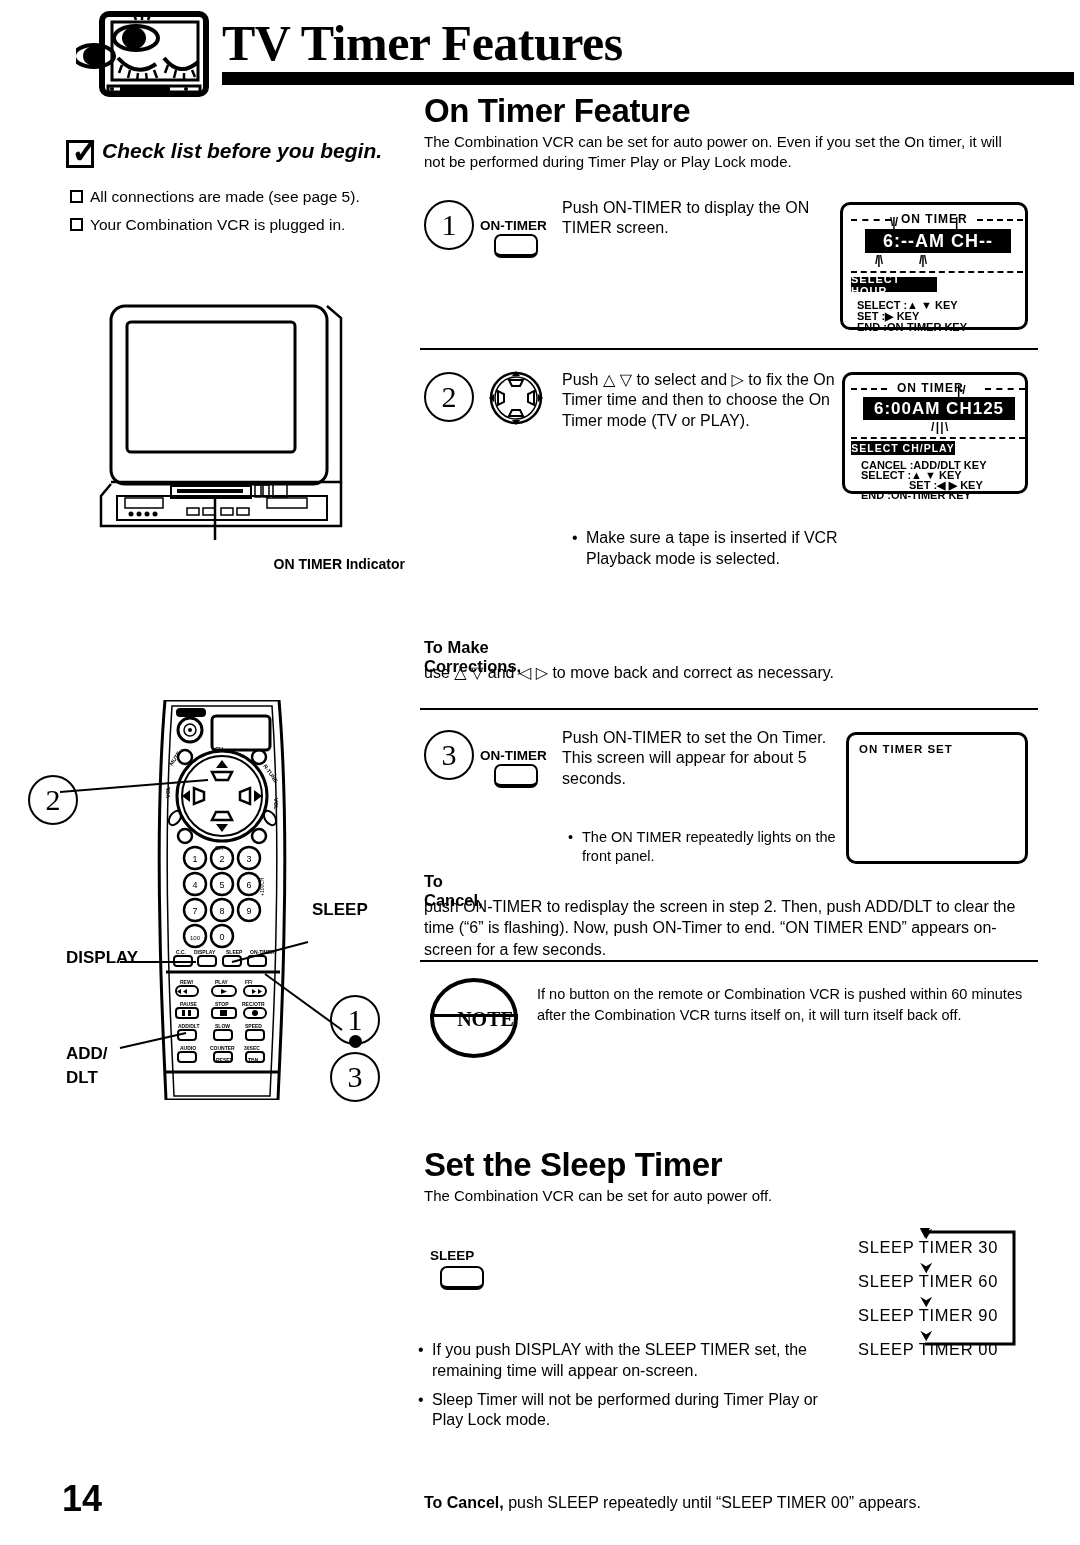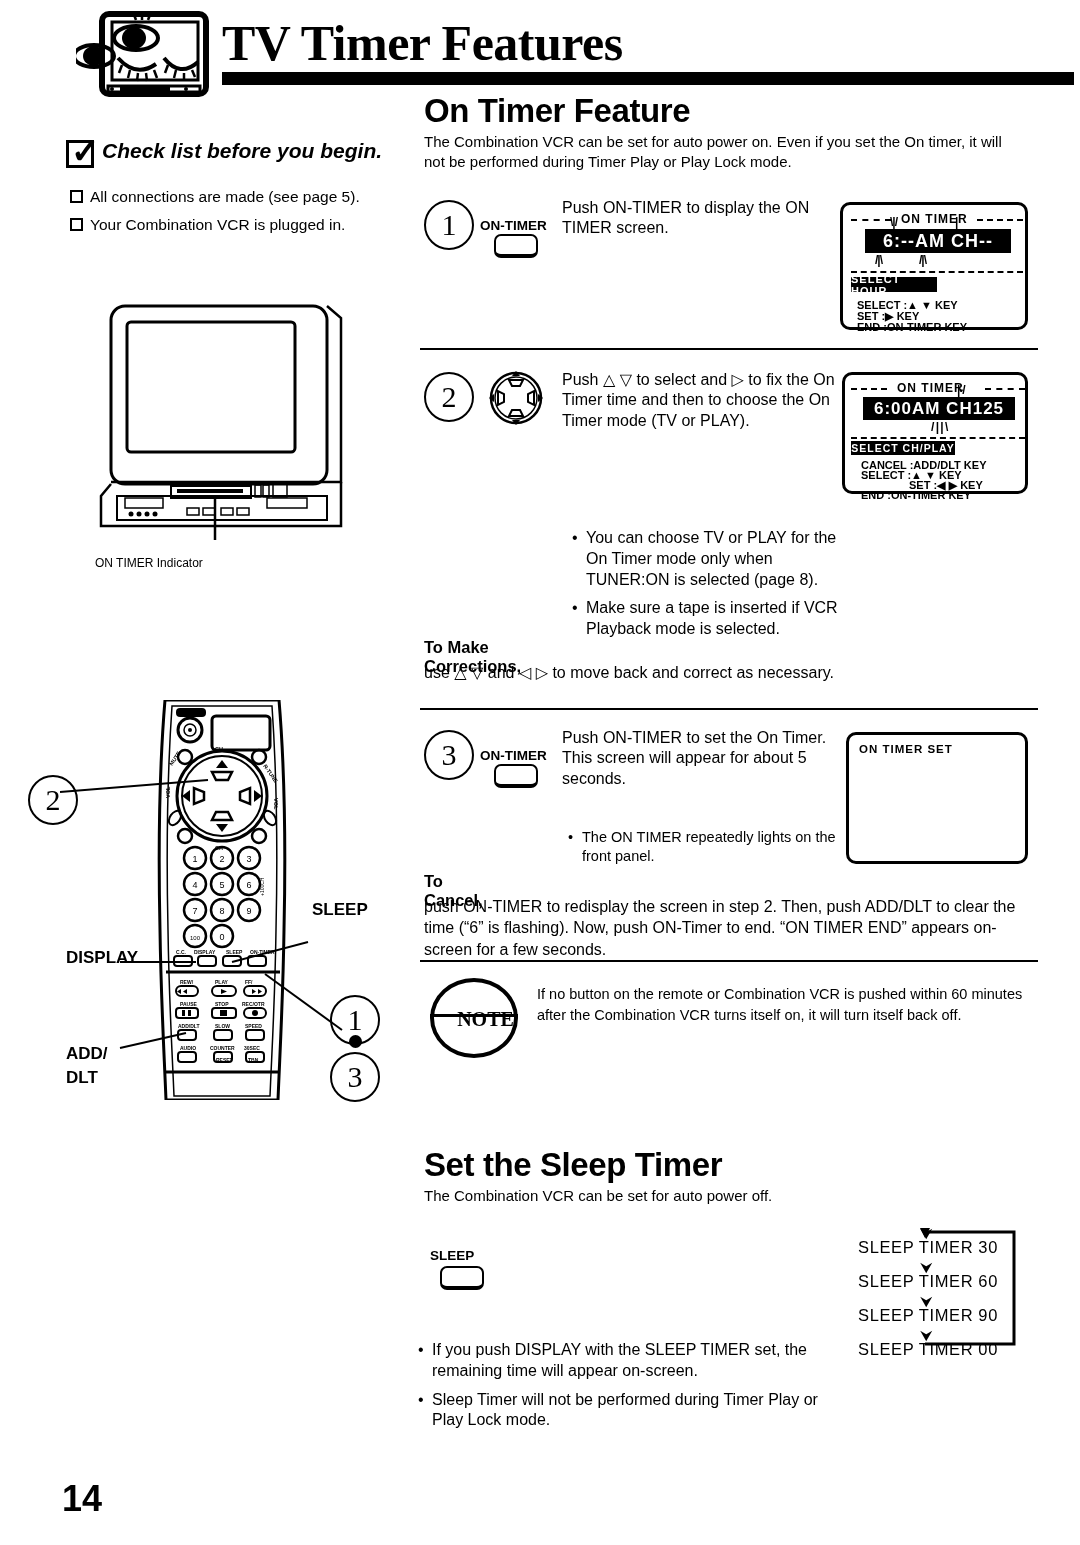--- a/index.html
+++ b/index.html
@@ -41,21 +41,21 @@
   .chk-item .sq {
     display:inline-block; width:13px; height:13px;
     border:2px solid #000; margin-right:7px; vertical-align:-1px;
   }
   .chk-i1 { left:70px; top:188px; }
   .chk-i2 { left:70px; top:216px; }
 
   .tv-wrap { position:absolute; left:95px; top:300px; width:310px; height:250px; }
   .tv-caption {
     position:absolute; left:95px; top:556px; width:310px;
-    text-align:left; font-size:12px; font-weight:normal;
+    text-align:right; font-size:14px; font-weight:bold;
   }
 
   .remote-wrap { position:absolute; left:60px; top:700px; width:355px; height:400px; }
   .callout { position:absolute; font-size:17px; font-weight:bold; white-space:nowrap; }
   .co-sleep   { left:312px; top:900px; }
   .co-display { left:66px;  top:948px; }
   .co-add     { left:66px;  top:1044px; }
   .co-dlt     { left:66px;  top:1068px; }
 
   .sec-title {
@@ -404,21 +404,20 @@
         <path d="M24 50 l4 5 l4 -5 z" fill="#000"></path>
         <path d="M21 46 h14 l-3 -6 h-8 z" fill="none" stroke="#000" stroke-width="2"></path>
         <path d="M6 24 l-5 4 l5 4 z" fill="#000"></path>
         <path d="M10 21 v14 l6 -3 v-8 z" fill="none" stroke="#000" stroke-width="2"></path>
         <path d="M50 24 l5 4 l-5 4 z" fill="#000"></path>
         <path d="M46 21 v14 l-6 -3 v-8 z" fill="none" stroke="#000" stroke-width="2"></path>
       </svg>
     </div>
     <div class="step-text" style="left:562px; top:370px; width:276px;">Push △ ▽ to select and ▷ to fix the On Timer time and then to choose the On Timer mode (TV or PLAY).</div>
     <div class="step-bullets" style="left:570px; top:528px; width:268px;">
-      <div class="bullet">You can choose TV or PLAY for the On Timer mode only when TUNER:ON is selected (page 8).</div>
       <div class="bullet">Make sure a tape is inserted if VCR Playback mode is selected.</div>
     </div>
     <div class="sub-head" style="left:424px; top:638px;">To Make Corrections,</div>
     <div class="sub-body" style="left:424px; top:662px; width:600px;">use △ ▽ and ◁ ▷ to move back and correct as necessary.</div>
 
     <div class="osd" style="left:842px; top:372px; width:186px; height:122px;">
       <div class="osd-dash" style="left:6px; top:13px; width:36px;"></div>
       <div class="osd-dash" style="left:140px; top:13px; width:40px;"></div>
       <div class="osd-title" style="left:52px; top:6px;">ON TIMER</div>
       <div class="flash" style="left:112px; top:8px;">|-/</div>
@@ -479,15 +478,18 @@
     <div class="cyc-arrow" style="top:8px;">⮟</div>
     <div class="cyc-item" style="top:20px;">SLEEP TIMER 30</div>
     <div class="cyc-arrow" style="top:42px;">⮟</div>
     <div class="cyc-item" style="top:54px;">SLEEP TIMER 60</div>
     <div class="cyc-arrow" style="top:76px;">⮟</div>
     <div class="cyc-item" style="top:88px;">SLEEP TIMER 90</div>
     <div class="cyc-arrow" style="top:110px;">⮟</div>
     <div class="cyc-item" style="top:122px;">SLEEP TIMER 00</div>
   </div>
 
+  <div class="sub-body" style="left:424px; top:1492px; width:612px;">
+    <b>To Cancel,</b><span> push SLEEP repeatedly until “SLEEP TIMER 00” appears.</span>
+  </div>
 
   <div class="page-num">14</div>
 </div>
 
 </body></html>

